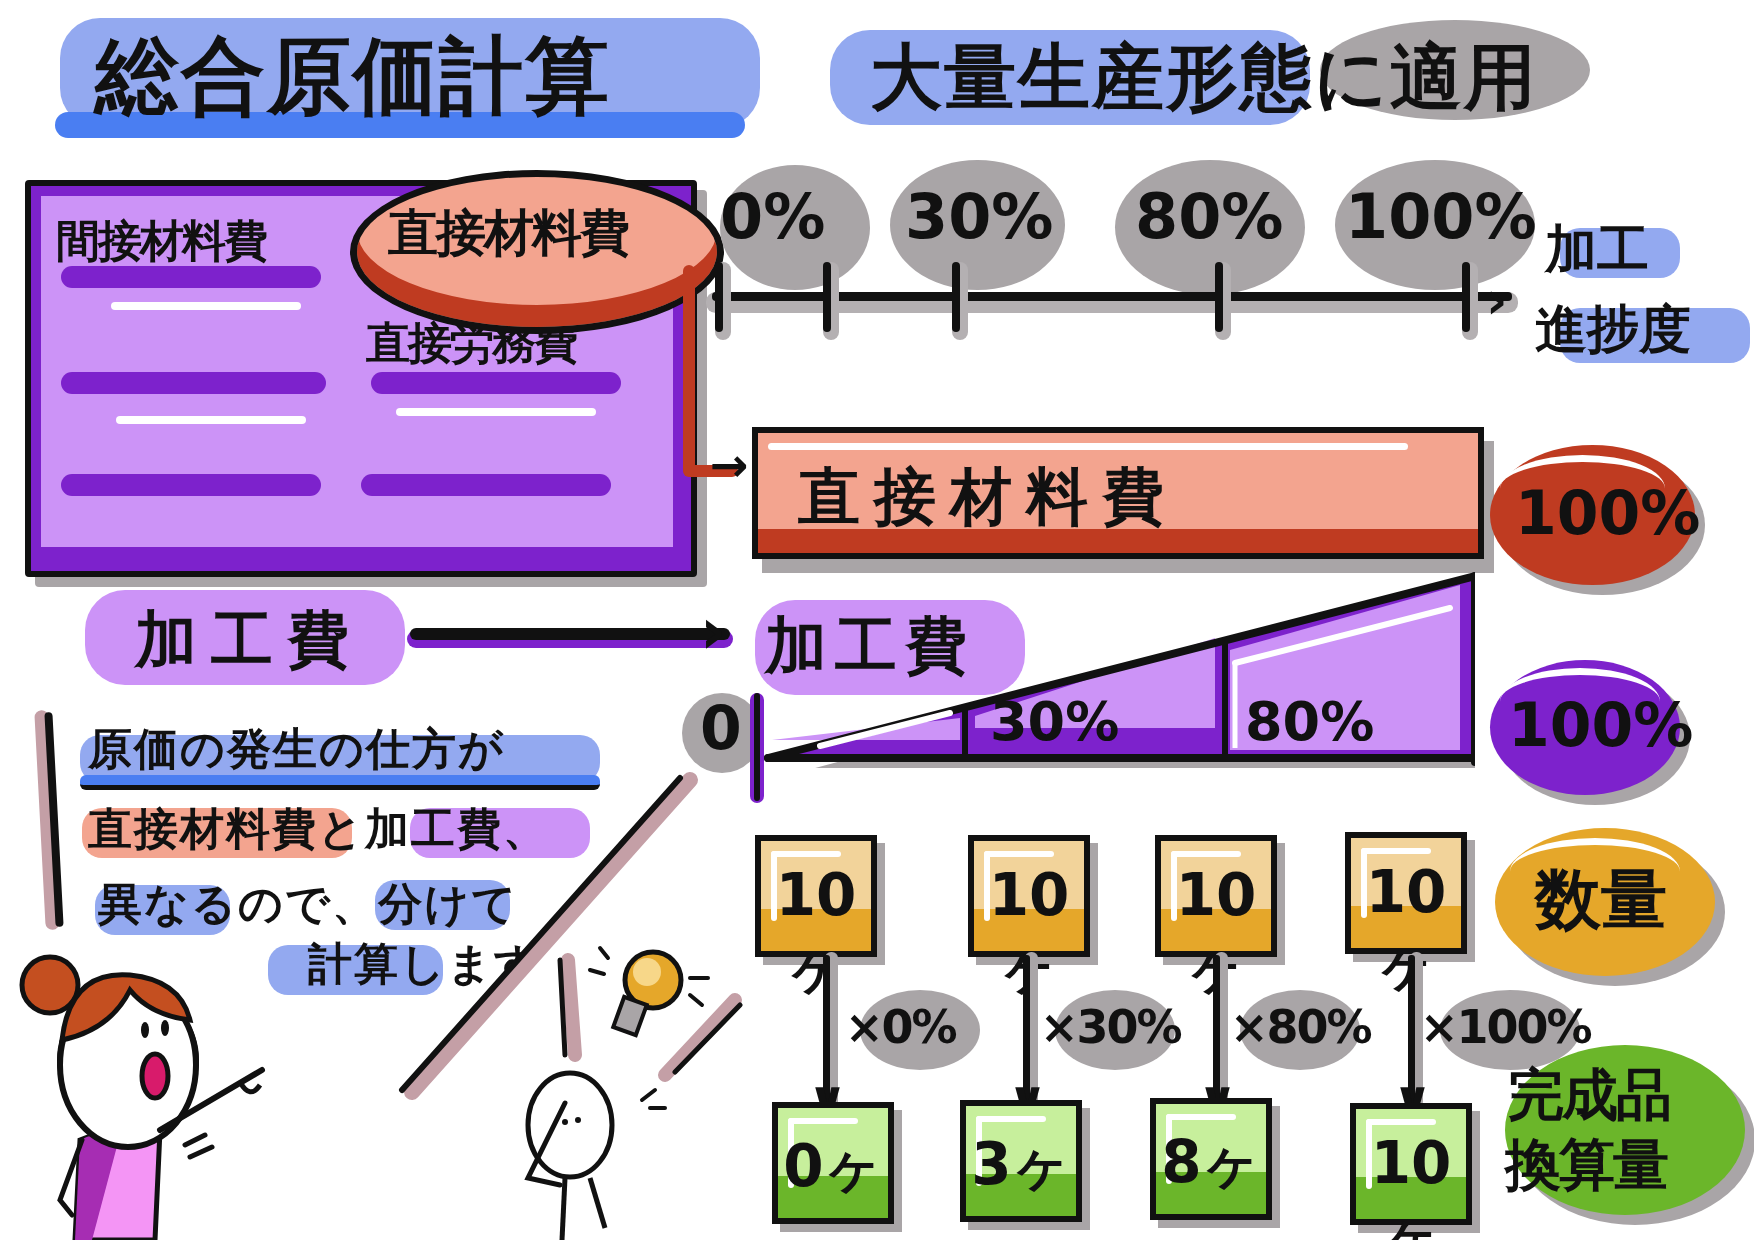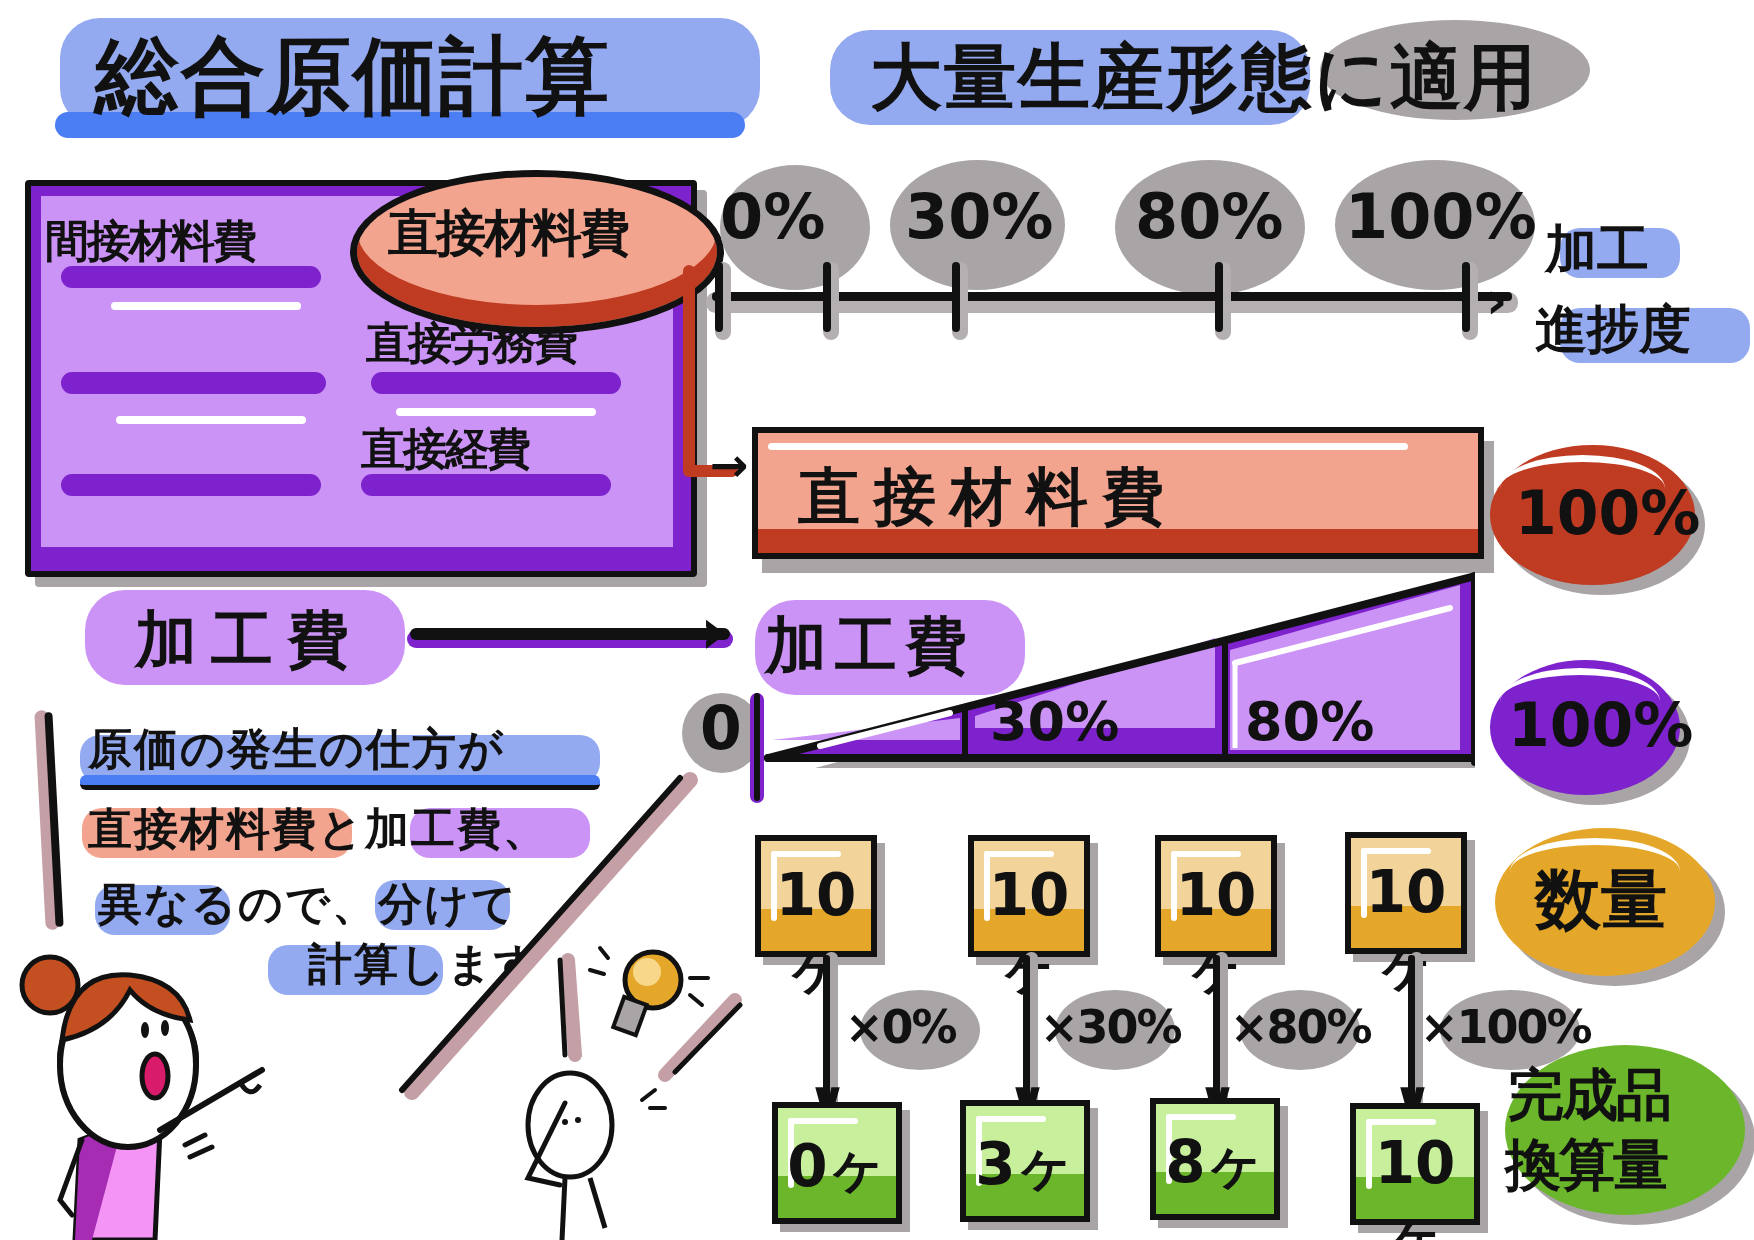--- a/index.html
+++ b/index.html
@@ -72,21 +72,21 @@
 
   
   .note-bar { left: 40px; top: 710px; width: 14px; height: 220px; background: #c49fa6; border-radius: 7px; transform: rotate(-3deg); }
   .note-bar-ink { left: 50px; top: 712px; width: 8px; height: 215px; background: #111; border-radius: 4px; transform: rotate(-3deg); }
   .note-line { position: absolute; font-size: 44px; font-weight: bold; letter-spacing: 2px; }
   .note-hl { position: absolute; border-radius: 20px; }
 
   
   .qbox { position: absolute; width: 110px; height: 110px; border: 6px solid #111; box-shadow: 8px 8px 0 #a9a5a7; }
   .qbox.orange { background: linear-gradient(#f2d39a 0%, #f2d39a 62%, #e5a72a 62%, #e5a72a 100%); }
-  .qbox.green { background: linear-gradient(#c7ef9c 0%, #c7ef9c 62%, #6bb62a 62%, #6bb62a 100%); padding-left: 8px; }
+  .qbox.green { background: linear-gradient(#c7ef9c 0%, #c7ef9c 62%, #6bb62a 62%, #6bb62a 100%); }
   .qbox .qhl { position: absolute; left: 10px; top: 10px; width: 6px; height: 70px; background: #fff; border-radius: 3px; }
   .qbox .qhl2 { position: absolute; left: 10px; top: 10px; width: 70px; height: 6px; background: #fff; border-radius: 3px; }
   .qbox .qtext { position: absolute; left: 0; right: 0; top: 20px; text-align: center; font-size: 58px; font-weight: bold; }
   .varrow { position: absolute; width: 7px; height: 150px; background: #111; border-radius: 3px; box-shadow: 5px 0 0 3px #a9a5a7; }
   .varrow-head { position: absolute; font-size: 48px; font-weight: bold; }
   .mult-bubble { position: absolute; width: 120px; height: 80px; background: #a9a5a7; border-radius: 50%; }
   .mult-text { position: absolute; font-size: 46px; font-weight: bold; letter-spacing: -2px; }
 
   .legend-oval { position: absolute; border-radius: 50%; box-shadow: 10px 10px 0 #a9a5a7; }
   .legend-text { position: absolute; font-weight: bold; }
@@ -103,34 +103,33 @@
 
 <div class="brush title-sub"></div>
 <div class="abs title-sub-grey"></div>
 <div class="abs hand title-sub-text">
   <span>大量生産形態</span><span>に適用</span>
 </div>
 
 <div class="abs cost-box">
   <div class="cost-inner">
     <div class="cost-hl" style="left:20px; top:70px; width:260px;"></div>
-    <div class="cost-item" style="left:4px; top:16px;">間接材料費</div>
+    <div class="cost-item" style="left:15px; top:16px;">間接材料費</div>
 
     <div class="cost-divider" style="left:70px; top:106px; width:190px;"></div>
 
     <div class="cost-hl" style="left:20px; top:176px; width:265px;"></div>
     <div class="cost-hl" style="left:330px; top:176px; width:250px;"></div>
     <div class="cost-item" style="left:325px; top:118px;">直接労務費</div>
 
     <div class="cost-divider" style="left:75px; top:220px; width:190px;"></div>
     <div class="cost-divider" style="left:355px; top:212px; width:200px;"></div>
 
     <div class="cost-hl" style="left:20px; top:278px; width:260px;"></div>
     <div class="cost-hl" style="left:320px; top:278px; width:250px;"></div>
-    <div class="cost-item" style="left:320px; top:224px;">直接経費</div>
   </div>
 </div>
 
 <div class="abs dm-oval"></div>
 <div class="abs hand dm-oval-text">直接材料費</div>
 
 <div class="abs conn-v"></div>
 <div class="abs conn-h"></div>
 <div class="abs conn-arrow">→</div>
 

